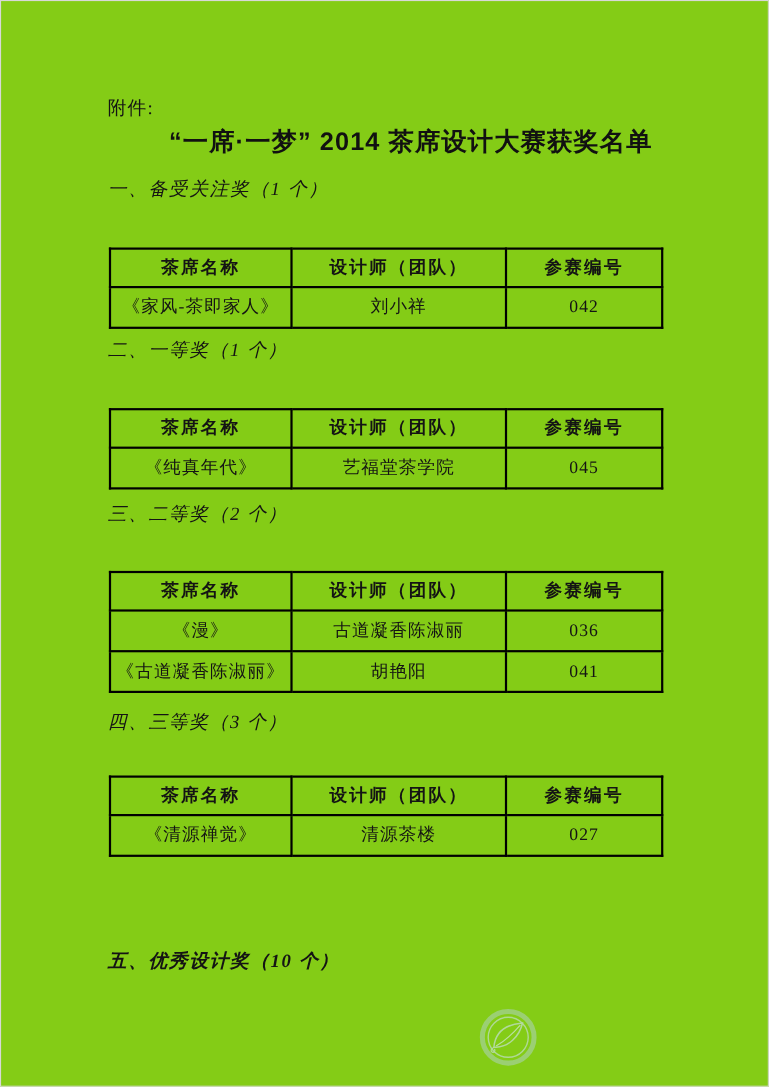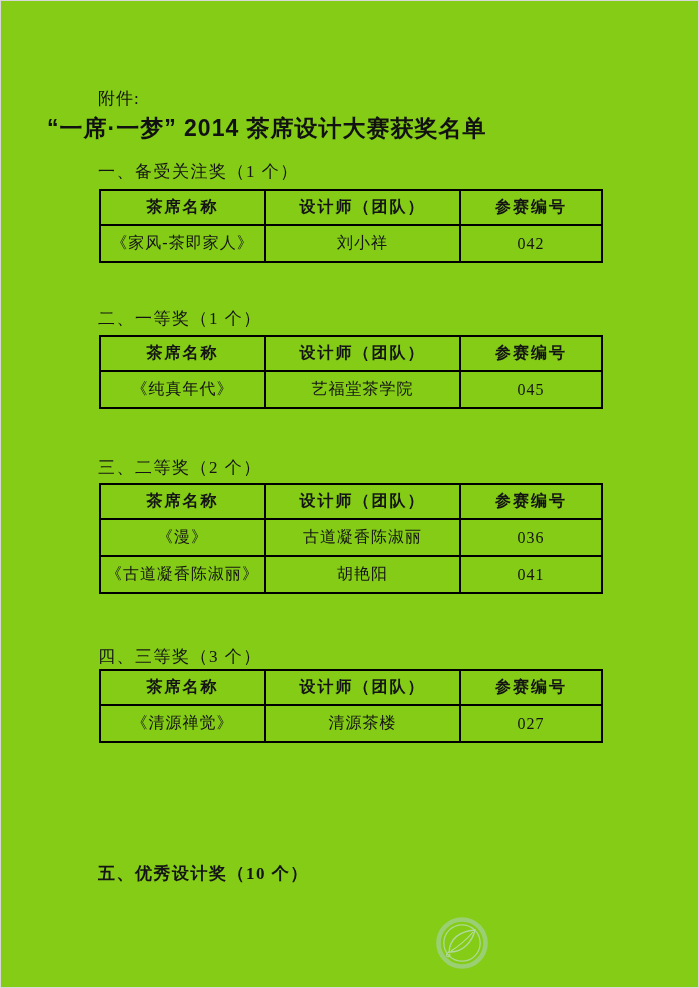--- a/index.html
+++ b/index.html
@@ -16,34 +16,37 @@
     border: 1px solid #d8d8d8;
     background: #84cc16;
   }
   .attachment {
     position: absolute; left: 97px; top: 86px;
     font-size: 17px; letter-spacing: 1px;
   }
   .doc-title {
     position: absolute; left: 0; top: 112px; width: 699px;
     padding-left: 46px;
+    text-align: center;
     font-family: "Liberation Sans", "DejaVu Sans", sans-serif;
     font-weight: bold; font-size: 23px; letter-spacing: 1px;
     color: #111;
   }
   .sec-heading {
     position: absolute; left: 97px;
     font-size: 17px; letter-spacing: 1.5px;
     white-space: nowrap;
+    font-style: italic;
   }
   .sec-heading.bold { font-weight: bold; }
   table.awards {
     position: absolute; left: 98px; width: 502px;
     border-collapse: collapse; table-layout: fixed;
     text-align: center;
+    margin-top: 36px;
   }
   table.awards th, table.awards td {
     border: 2px solid #000;
     text-align: center; vertical-align: middle;
     overflow: hidden; white-space: nowrap;
   }
   table.awards th {
     height: 35px; font-size: 16px; font-weight: bold; letter-spacing: 2px;
   }
   table.awards td {

